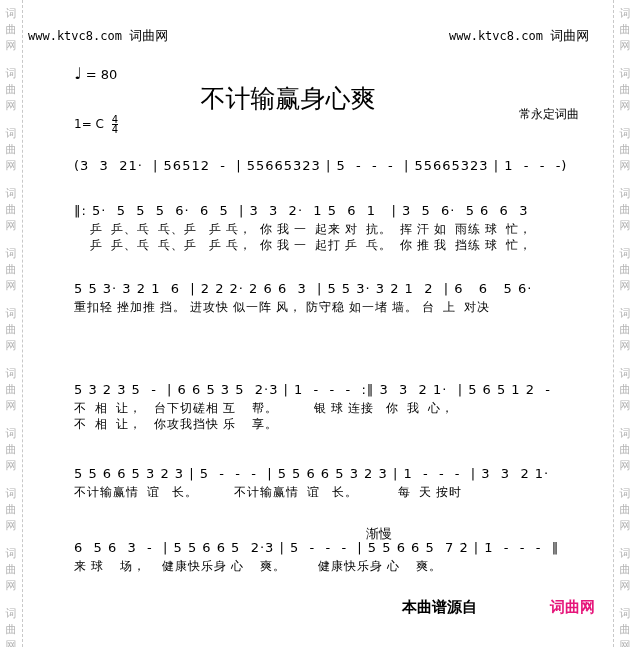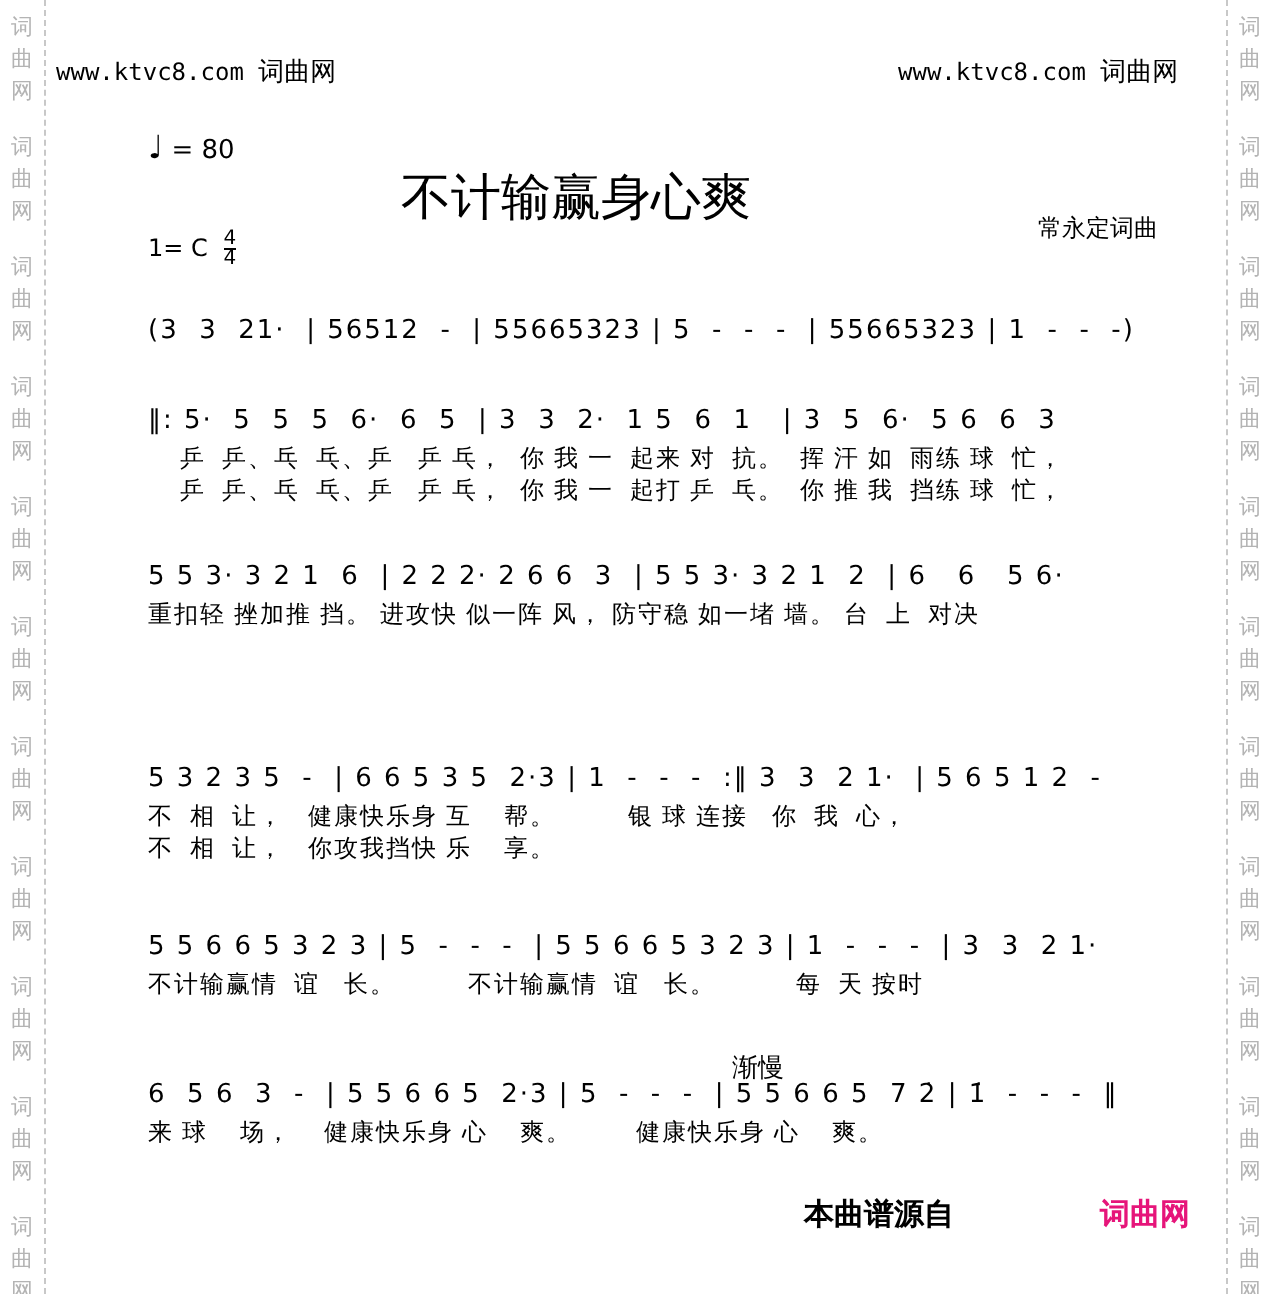--- a/index.html
+++ b/index.html
@@ -128,21 +128,21 @@
   <div class="notes">‖: 5·  5  5  5  6·  6  5  | 3  3  2·  1 5  6  1   | 3  5  6·  5 6  6  3</div>
   <div class="lyr">    乒  乒、乓  乓、乒   乒 乓，  你 我 一  起来 对  抗。  挥 汗 如  雨练 球  忙，</div>
   <div class="lyr">    乒  乒、乓  乓、乒   乒 乓，  你 我 一  起打 乒  乓。  你 推 我  挡练 球  忙，</div>
 </div>
 <div class="row" style="top:281px">
   <div class="notes">5 5 3· 3 2 1  6  | 2 2 2· 2 6 6  3  | 5 5 3· 3 2 1  2  | 6   6   5 6·</div>
   <div class="lyr">重扣轻 挫加推 挡。 进攻快 似一阵 风， 防守稳 如一堵 墙。 台  上  对决</div>
 </div>
 <div class="row" style="top:382px">
   <div class="notes">5 3 2 3 5  -  | 6 6 5 3 5  2·3 | 1  -  -  -  :‖ 3  3  2 1·  | 5 6 5 1 2  -</div>
-  <div class="lyr">不  相  让，   健康快乐身 互    帮。         银 球 连接   你  我  心，</div>
+  <div class="lyr">不  相  让，   台下切磋相 互    帮。         银 球 连接   你  我  心，</div>
   <div class="lyr">不  相  让，   你攻我挡快 乐    享。</div>
 </div>
 <div class="row" style="top:466px">
   <div class="notes">5 5 6 6 5 3 2 3 | 5  -  -  -  | 5 5 6 6 5 3 2 3 | 1  -  -  -  | 3  3  2 1·</div>
   <div class="lyr">不计输赢情  谊   长。         不计输赢情  谊   长。          每  天 按时</div>
 </div>
 <div class="rit">渐慢</div>
 <div class="row" style="top:540px">
   <div class="notes">6  5 6  3  -  | 5 5 6 6 5  2·3 | 5  -  -  -  | 5 5 6 6 5  7 2̇ | 1̇  -  -  -  ‖</div>
   <div class="lyr">来 球    场，    健康快乐身 心    爽。        健康快乐身 心    爽。</div>

